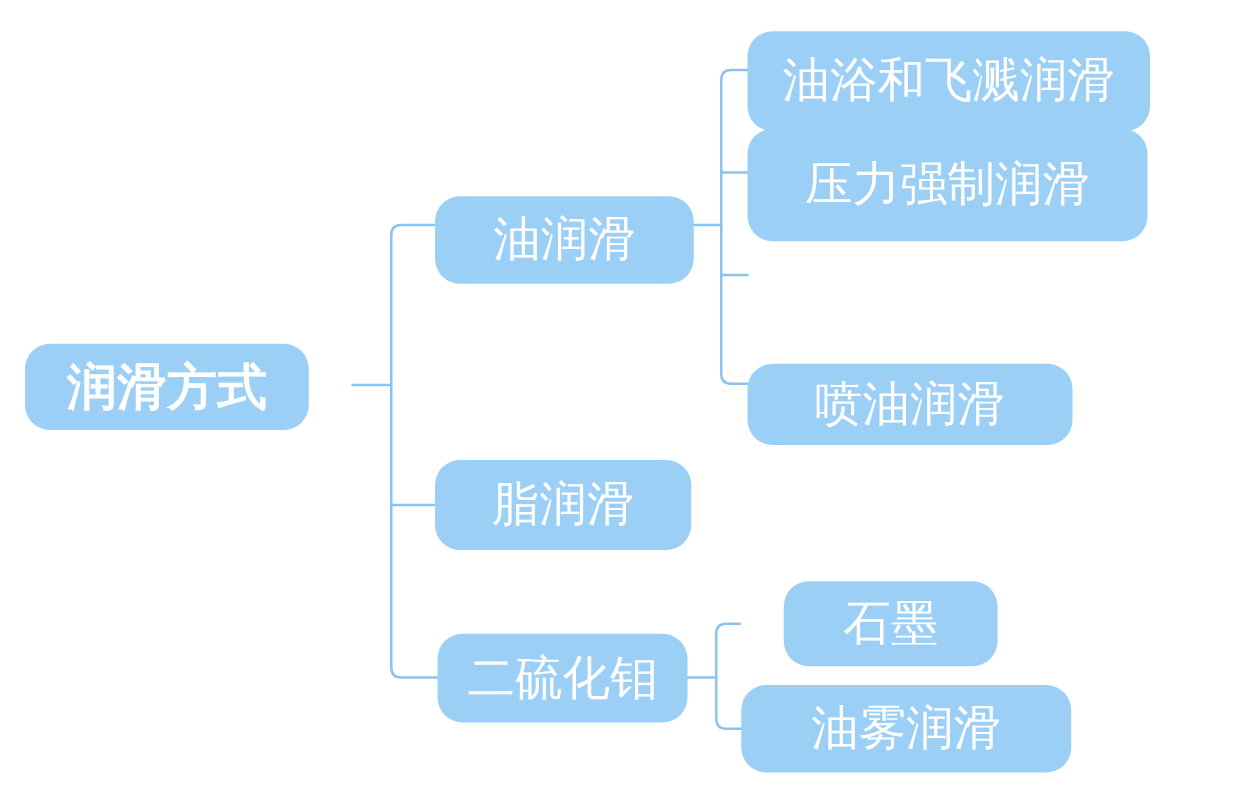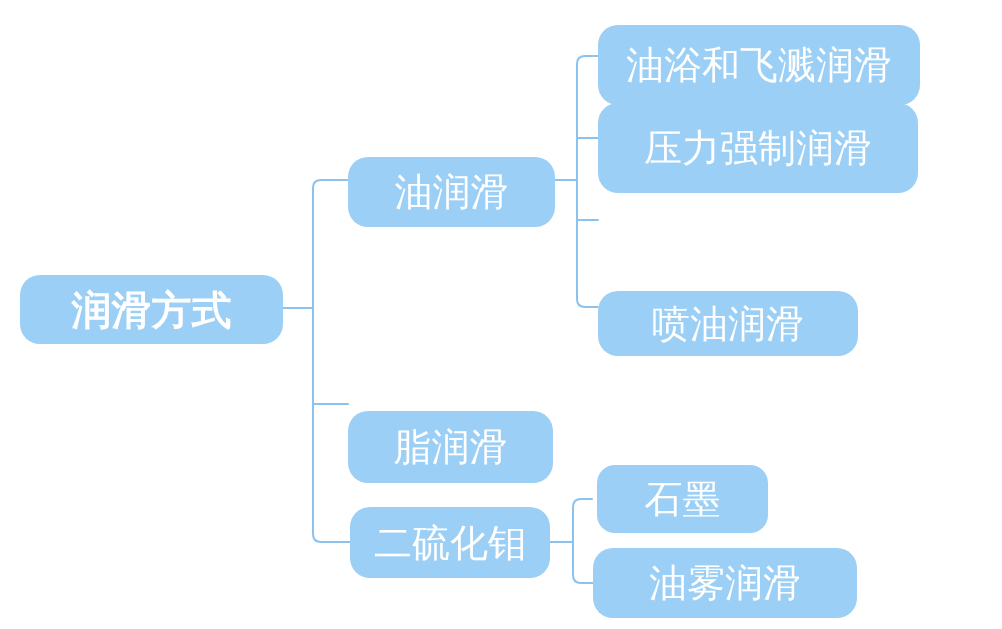--- a/index.html
+++ b/index.html
@@ -35,29 +35,29 @@
     line-height: 1;
     white-space: nowrap;
     box-sizing: border-box;
     user-select: none;
   }
   .node.root {
     font-weight: bold;
     font-size: 40px;
   }
   
-  #node-root  { left: 20px;  top: 275px; width: 263px; height: 69px; }
+  #node-root  { left: 20px;  top: 275px; width: 227px; height: 69px; }
   #node-b0    { left: 348px; top: 157px; width: 207px; height: 70px; }
-  #node-b1    { left: 348px; top: 368px; width: 205px; height: 72px; margin-top: 43px; }
+  #node-b1    { left: 348px; top: 368px; width: 205px; height: 72px; }
   #node-b2    { left: 350px; top: 507px; width: 200px; height: 71px; }
   #node-b0c0  { left: 598px; top: 25px;  width: 322px; height: 80px; }
   #node-b0c1  { left: 598px; top: 103px; width: 320px; height: 90px; }
   #node-b0c2  { left: 598px; top: 188px; width: 260px; height: 64px; }
   #node-b0c3  { left: 598px; top: 275px; width: 260px; height: 65px; margin-top: 16px; }
-  #node-b2c0  { left: 597px; top: 465px; width: 171px; height: 68px; border-radius: 18px; }
+  #node-b2c0  { left: 627px; top: 465px; width: 171px; height: 68px; }
   #node-b2c1  { left: 593px; top: 548px; width: 264px; height: 70px; }
 </style>
 </head>
 <body>
 
 <div class="canvas">
 
   <svg class="connectors" viewBox="0 0 1002 629" xmlns="http://www.w3.org/2000/svg" fill="none" stroke-width="2" stroke-linecap="round">
 
     <path d="M282,308 H313" stroke="#8CC2EE"></path>

